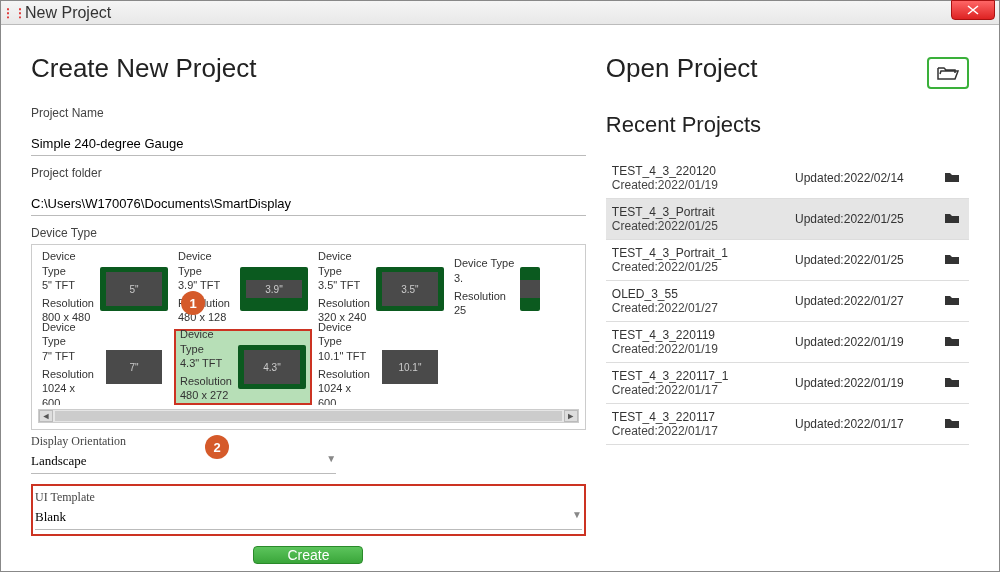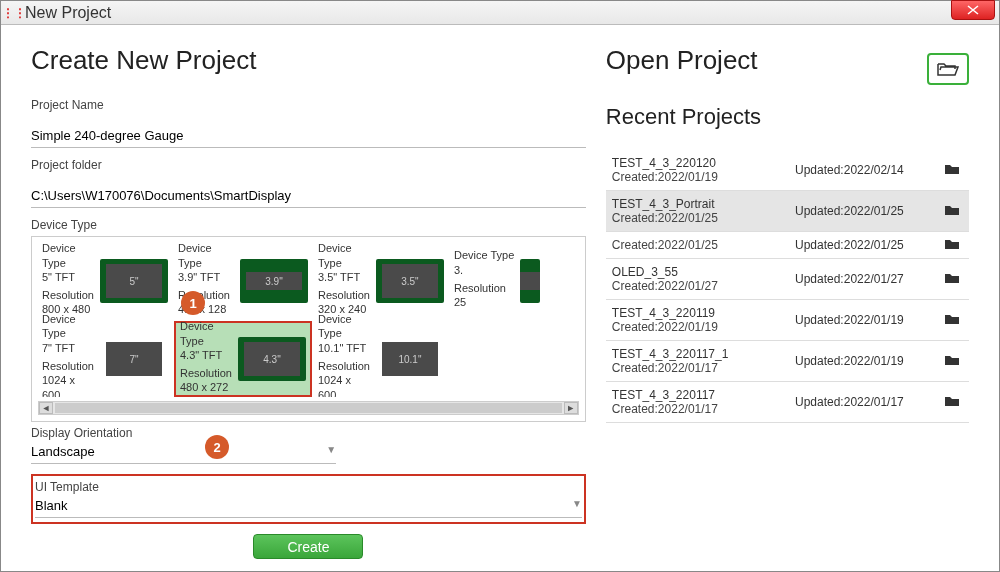--- a/index.html
+++ b/index.html
@@ -5,39 +5,39 @@
   * { box-sizing: border-box; margin: 0; padding: 0; }
   body { font-family: Arial, sans-serif; background: #d0d8d4; font-size: 13px; }
   .window { width: 1000px; height: 572px; background: #fff; border: 1px solid #888; position: relative; }
   .titlebar { height: 24px; background: linear-gradient(#f5f5f5,#e8e8e8); border-bottom: 1px solid #bbb; display: flex; align-items: center; padding: 0 6px; }
   .titlebar-icon { width: 14px; height: 14px; margin-right: 4px; display: inline-flex; align-items: center; justify-content: center; color: #d22; font-weight: bold; font-size: 12px; }
   .titlebar-title { font-size: 16px; color: #333; }
   .close-btn { position: absolute; top: -1px; right: 4px; width: 44px; height: 20px; background: linear-gradient(#f66,#d22); border: 1px solid #a11; border-radius: 0 0 4px 4px; color: #fff; display: flex; align-items: center; justify-content: center; cursor: pointer; }
   .content { display: flex; height: calc(100% - 24px); padding: 20px 30px 12px 30px; gap: 20px; }
   .left-panel { flex: 1.1; display: flex; flex-direction: column; }
   .right-panel { flex: 0.72; display: flex; flex-direction: column; }
-  h1 { font-size: 26px; font-weight: 400; color: #222; margin-bottom: 16px; }
+  h1 { font-size: 26px; font-weight: 400; color: #222; margin-bottom: 16px; margin-top: 8px; }
   h2 { font-size: 22px; font-weight: 400; color: #222; margin-bottom: 12px; margin-top: 12px; }
   .field-label { font-size: 12px; color: #444; margin-top: 6px; }
   .text-input { width: 100%; border: none; border-bottom: 1px solid #bbb; padding: 4px 0; font-size: 13px; margin-top: 12px; margin-bottom: 4px; background: transparent; outline: none; }
   .device-list-wrapper { border: 1px solid #ccc; padding: 6px; margin-top: 4px; }
   .device-list { display: grid; grid-template-columns: repeat(4, 1fr); gap: 2px; overflow: hidden; position: relative; }
   .device-item { display: flex; align-items: center; gap: 6px; padding: 6px 4px; height: 76px; }
   .device-item.selected { background: #b7dfb7; border: 2px solid #cc3322; }
   .device-info { font-size: 11px; color: #333; line-height: 1.3; }
   .device-info .dlabel { }
   .device-info .dvalue { margin-bottom: 4px; }
   .device-thumb { width: 68px; height: 44px; background: #0b5a1f; display: flex; align-items: center; justify-content: center; flex-shrink: 0; border-radius: 2px; position: relative; }
   .device-thumb .screen { background: #4a4a4a; color: #ccc; font-size: 10px; display: flex; align-items: center; justify-content: center; width: 56px; height: 34px; }
   .device-thumb.thin .screen { height: 18px; }
   .device-thumb.nogreen { background: transparent; }
   .scroll-track { height: 14px; background: #e6e6e6; border: 1px solid #ccc; margin-top: 4px; display: flex; align-items: center; }
   .scroll-arrow { width: 14px; height: 12px; background: #ddd; border: 1px solid #bbb; display: flex; align-items: center; justify-content: center; font-size: 9px; color: #555; }
   .scroll-thumb { flex: 1; height: 10px; background: #ccc; margin: 0 2px; }
-  .dropdown-field { position: relative; margin-top: 4px; margin-bottom: 4px; }
+  .dropdown-field { position: relative; margin-top: 4px; margin-bottom: 4px; font-family: Liberation Serif, serif; }
   .dropdown-field .dd-label { font-size: 12px; color: #444; }
   .dropdown-field .dd-value { width: 55%; border-bottom: 1px solid #bbb; padding: 4px 0; font-size: 13px; display: flex; justify-content: space-between; }
   .dropdown-field .dd-value .chev { color: #888; font-size: 10px; }
   .ui-template-box { border: 2px solid #cc3322; padding: 4px 2px; margin-top: 6px; }
   .create-btn { align-self: center; margin-top: 10px; width: 110px; height: 32px; background: linear-gradient(#5cc45c,#3aa63a); color: #fff; border: 1px solid #2a8a2a; border-radius: 4px; font-size: 14px; cursor: pointer; }
   .open-header { display: flex; align-items: center; justify-content: space-between; gap: 25px; }
   .open-btn { width: 42px; height: 32px; border: 2px solid #3ab03a; border-radius: 4px; display: flex; align-items: center; justify-content: center; color: #333; cursor: pointer; }
   .recent-list { margin-top: 8px; }
   .recent-item { display: flex; align-items: center; padding: 6px 6px; border-bottom: 1px solid #ddd; font-size: 12px; color: #333; }
   .recent-item.selected { background: #e5e5e5; }
@@ -210,20 +210,21 @@
               <div class="pname">TEST_4_3_Portrait</div>
               <div class="pcreated">Created:2022/01/25</div>
             </div>
             <div class="col2">Updated:2022/01/25</div>
             <div class="folder"><svg width="14" height="11" viewBox="0 0 14 11">
                 <path d="M0 2 h5 l2 2 h7 v7 h-14 z" fill="#333"></path>
               </svg></div>
           </div>
           <div class="recent-item">
             <div class="col1">
+              <div class="pname">TEST_4_3_Portrait_1</div>
               <div class="pcreated">Created:2022/01/25</div>
             </div>
             <div class="col2">Updated:2022/01/25</div>
             <div class="folder"><svg width="14" height="11" viewBox="0 0 14 11">
                 <path d="M0 2 h5 l2 2 h7 v7 h-14 z" fill="#333"></path>
               </svg></div>
           </div>
           <div class="recent-item">
             <div class="col1">
               <div class="pname">OLED_3_55</div>

